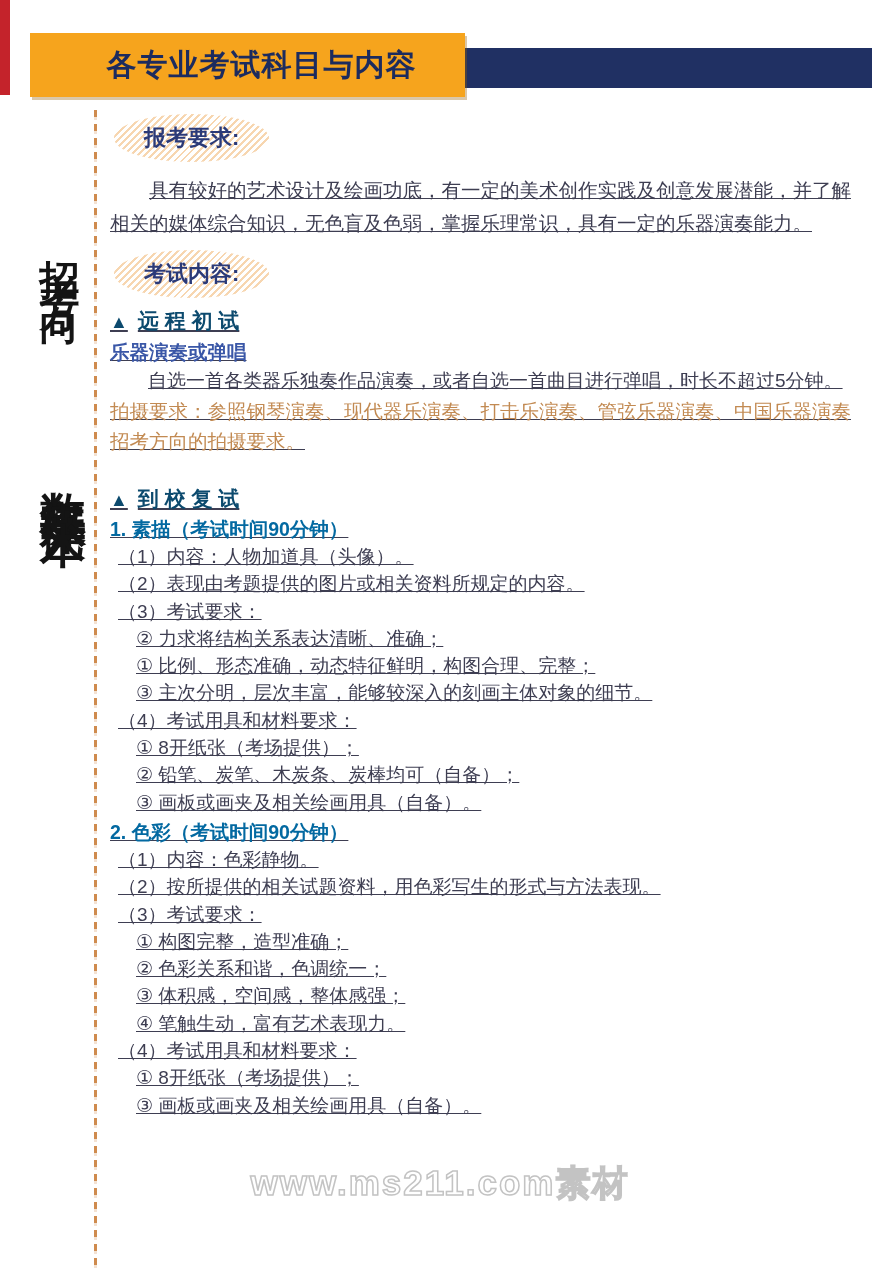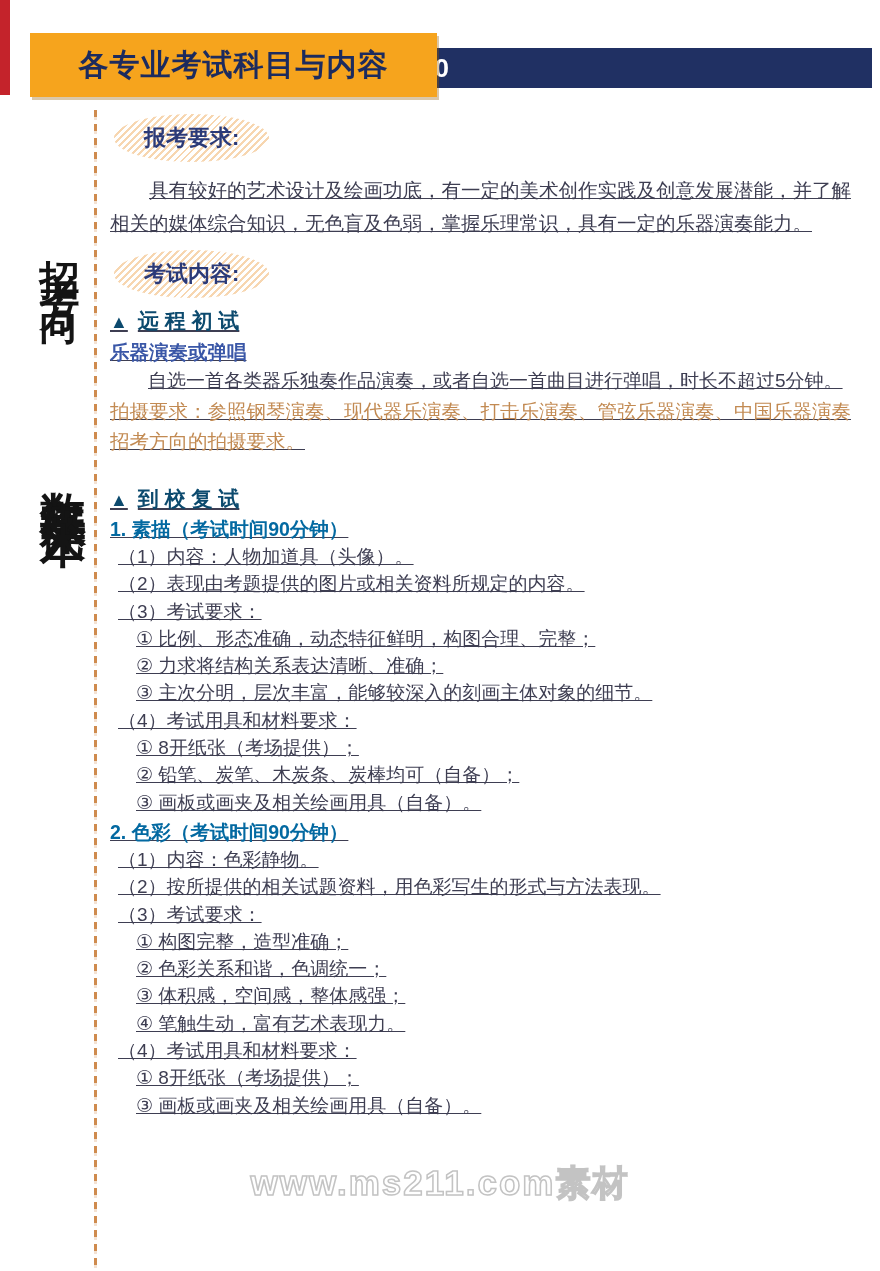--- a/index.html
+++ b/index.html
@@ -8,21 +8,21 @@
     font-family:"Liberation Sans","DejaVu Sans",sans-serif;color:#3e3e52;
   }
   
   .red-strip{position:absolute;left:0;top:0;width:10px;height:95px;background:#c4232b;}
   
   .navy-bar{position:absolute;left:420px;top:48px;width:452px;height:40px;background:#203063;
     display:flex;align-items:center;justify-content:flex-start;box-sizing:border-box;}
   .page-number{color:#ffffff;font-size:26px;font-weight:bold;}
   .orange-box{position:absolute;left:30px;top:33px;width:407px;height:64px;background:#f6a41d;
     display:flex;align-items:center;justify-content:center;
-    box-shadow:2px 3px 0 rgba(150,95,10,0.35);}
+    box-shadow:2px 3px 0 rgba(150,95,10,0.35);padding-left:28px;}
   .orange-box .title{color:#1c2b5e;font-size:30px;font-weight:bold;letter-spacing:1px;}
   
   .dashed-line{position:absolute;left:94px;top:110px;width:3px;height:1161px;
     background:repeating-linear-gradient(to bottom,#cf8b4e 0 7px,rgba(207,139,78,0.25) 7px 10px,transparent 10px 14px);}
   
   .side{position:absolute;left:33px;writing-mode:vertical-rl;text-orientation:upright;color:#141414;}
   .side-top{top:228px;font-size:40px;font-weight:600;letter-spacing:15px;}
   .side-bottom{top:455px;font-size:46px;font-weight:bold;letter-spacing:6px;}
   
   .content{position:absolute;left:110px;top:110px;width:752px;text-decoration:underline;}
@@ -88,22 +88,22 @@
     <div class="tri-heading oncampus-heading">
       <span class="tri">▲</span><span>到 校 复 试</span>
     </div>
 
     <div>
         <div class="subject">
           <div class="subject-title">1. 素描（考试时间90分钟）</div>
           <div class="line lvl1">（1）内容：人物加道具（头像）。</div>
           <div class="line lvl1">（2）表现由考题提供的图片或相关资料所规定的内容。</div>
           <div class="line lvl1">（3）考试要求：</div>
+          <div class="line lvl2">② 力求将结构关系表达清晰、准确；</div>
           <div class="line lvl2">① 比例、形态准确，动态特征鲜明，构图合理、完整；</div>
-          <div class="line lvl2">② 力求将结构关系表达清晰、准确；</div>
           <div class="line lvl2">③ 主次分明，层次丰富，能够较深入的刻画主体对象的细节。</div>
           <div class="line lvl1">（4）考试用具和材料要求：</div>
           <div class="line lvl2">① 8开纸张（考场提供）；</div>
           <div class="line lvl2">② 铅笔、炭笔、木炭条、炭棒均可（自备）；</div>
           <div class="line lvl2">③ 画板或画夹及相关绘画用具（自备）。</div>
         </div>
         <div class="subject">
           <div class="subject-title">2. 色彩（考试时间90分钟）</div>
           <div class="line lvl1">（1）内容：色彩静物。</div>
           <div class="line lvl1">（2）按所提供的相关试题资料，用色彩写生的形式与方法表现。</div>

